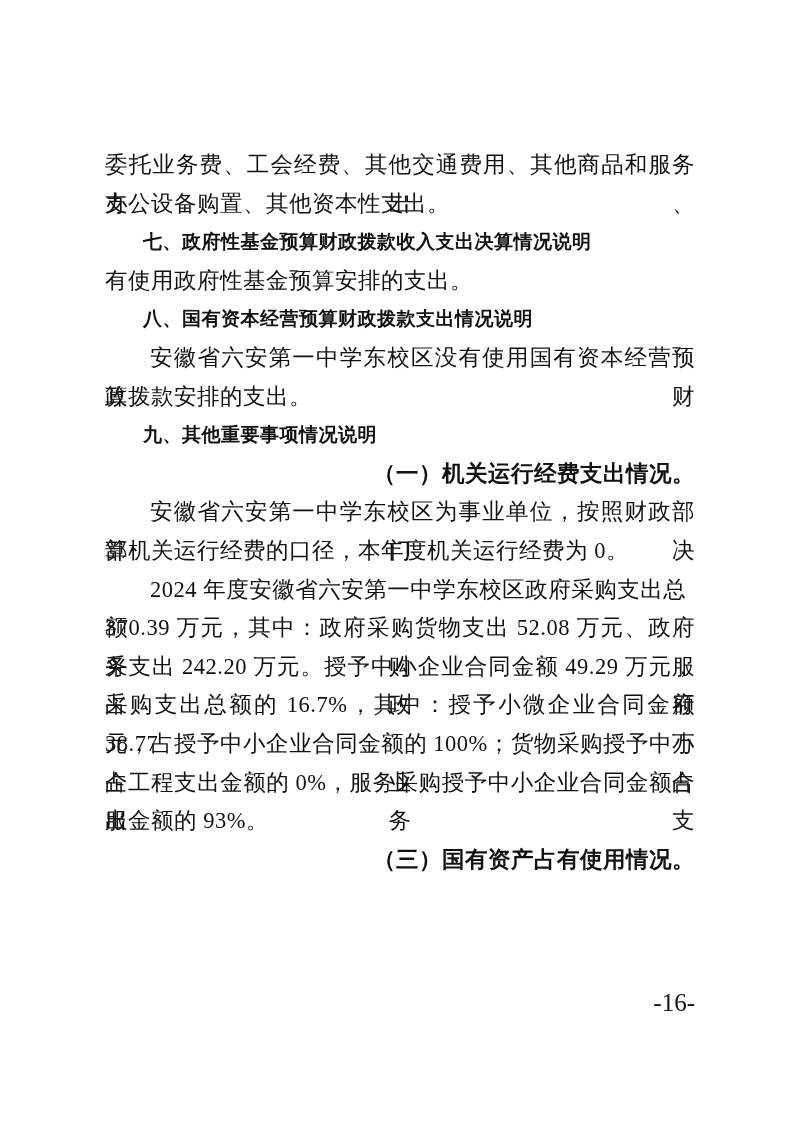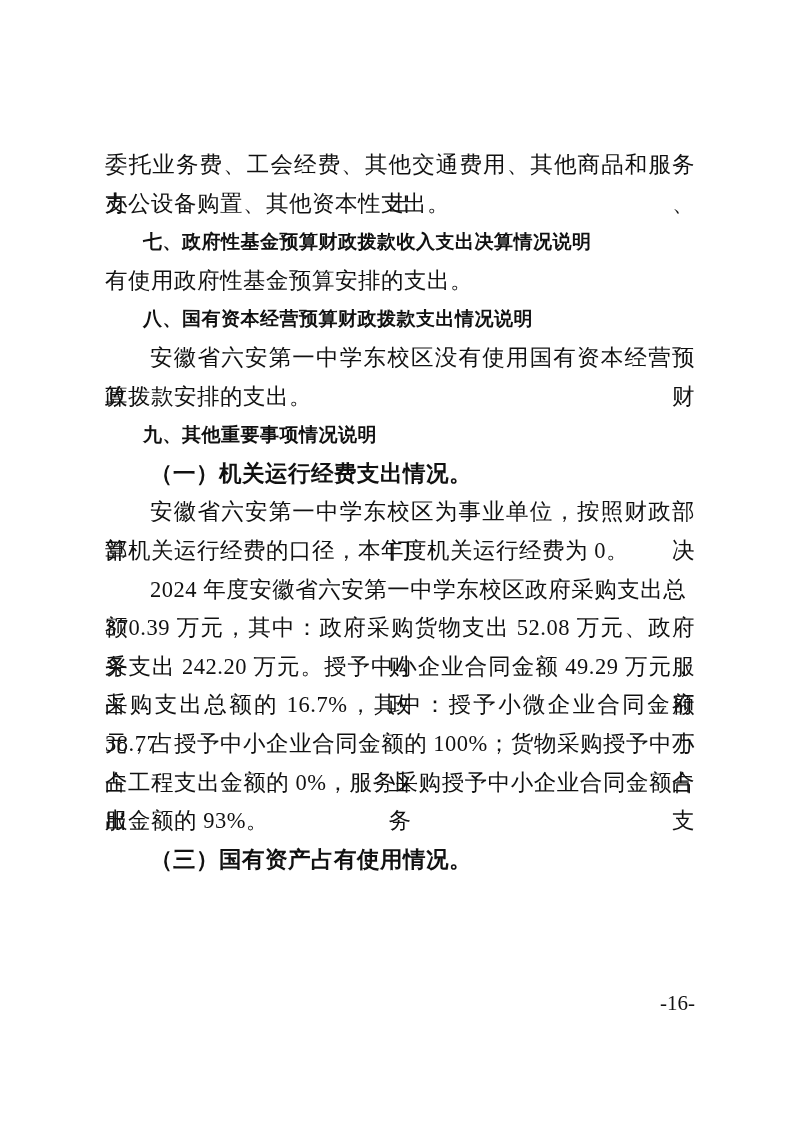--- a/index.html
+++ b/index.html
@@ -39,26 +39,27 @@
   }
   .line.heading {
     font-family: "Liberation Sans", "DejaVu Sans", sans-serif;
     font-weight: bold;
     font-size: 19px;
   }
   .line.subheading {
     font-family: "Liberation Serif", "DejaVu Serif", serif;
     font-weight: bold;
     font-size: 22.5px;
+    text-align: right;
   }
   .page-number {
     position: absolute;
     top: 990px;
     right: 98px;
-    font-size: 21px;
+    font-size: 25px;
     line-height: 26px;
     font-family: "Liberation Serif", "DejaVu Serif", serif;
     color: #111111;
   }
 </style>
 </head>
 <body>
 
 <div class="page">
   <div class="content" id="doc-lines">

